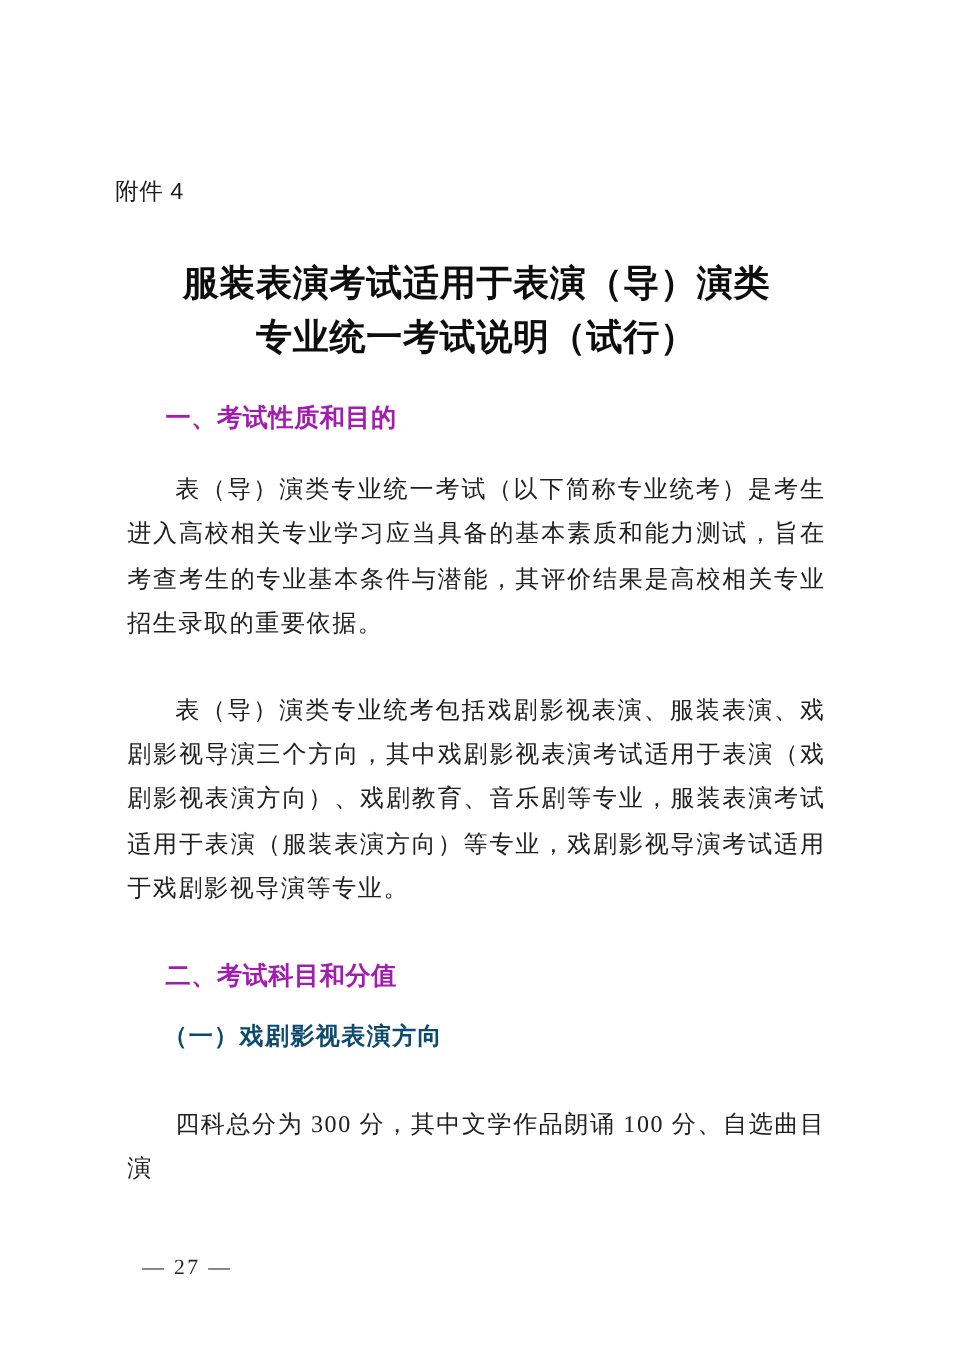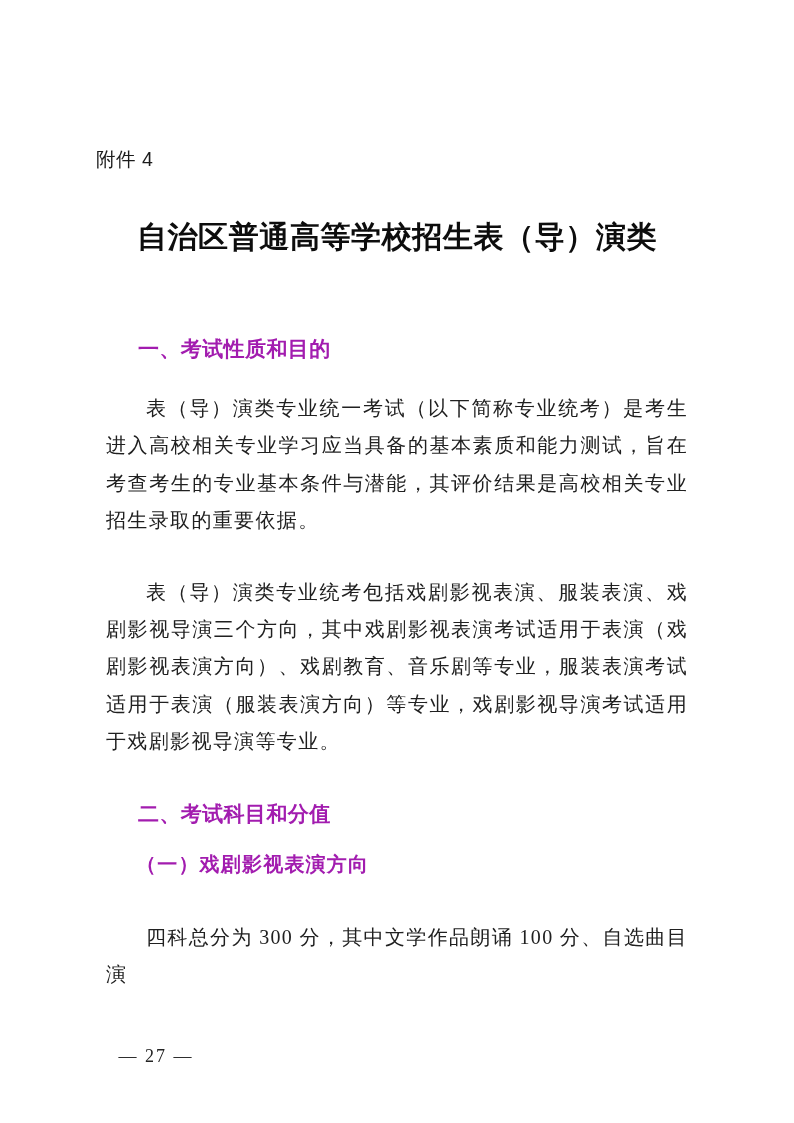--- a/index.html
+++ b/index.html
@@ -75,21 +75,21 @@
   }
 
   
   .sub-heading {
     font-family: "Liberation Serif", "DejaVu Serif", serif;
     font-weight: 700;
     font-size: 20px;
     line-height: 38px;
     letter-spacing: 1.2px;
     text-indent: 2em;
-    color: #a21caf;
+    color: #0c4a6e;
     margin: 0;
   }
 
   
   .para {
     font-family: "Liberation Serif", "DejaVu Serif", serif;
     font-size: 20px;
     line-height: 37.4px;
     letter-spacing: 1.35px;
     text-indent: 2em;
@@ -118,21 +118,22 @@
   }
 </style>
 </head>
 <body>
 
 <div class="page">
 
   <div class="attach-label">附件 4</div>
 
   <div class="doc-title">
-    <span class="tline">自治区普通高等学校招生表（导）演类</span>
+    <span class="tline">服装表演考试适用于表演（导）演类</span>
+    <span class="tline">专业统一考试说明（试行）</span>
   </div>
 
   <div class="content" style="top: 330px;">
 
     <p class="sec-heading">一、考试性质和目的</p>
 
     <div class="block-gap-c"></div>
 
     <p class="para">表（导）演类专业统一考试（以下简称专业统考）是考生进入高校相关专业学习应当具备的基本素质和能力测试，旨在考查考生的专业基本条件与潜能，其评价结果是高校相关专业招生录取的重要依据。</p>
 

